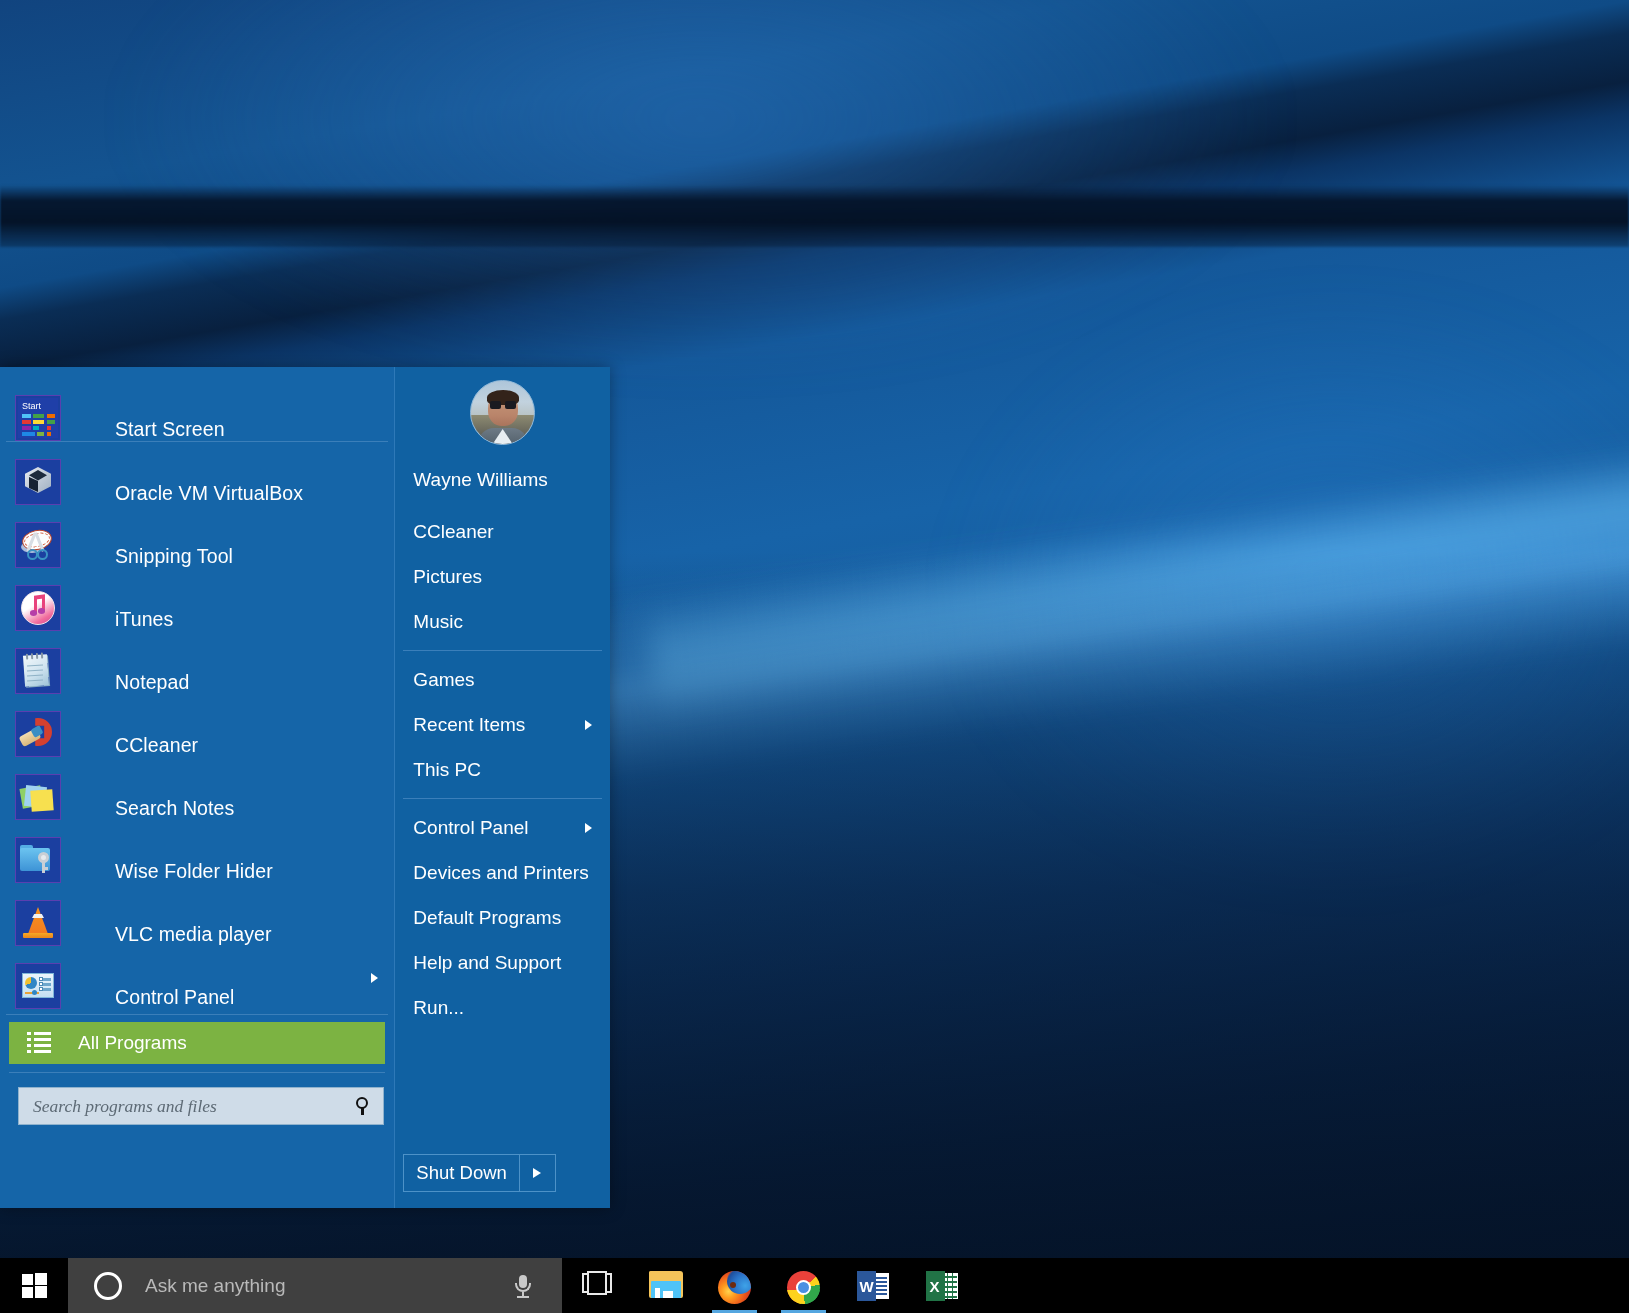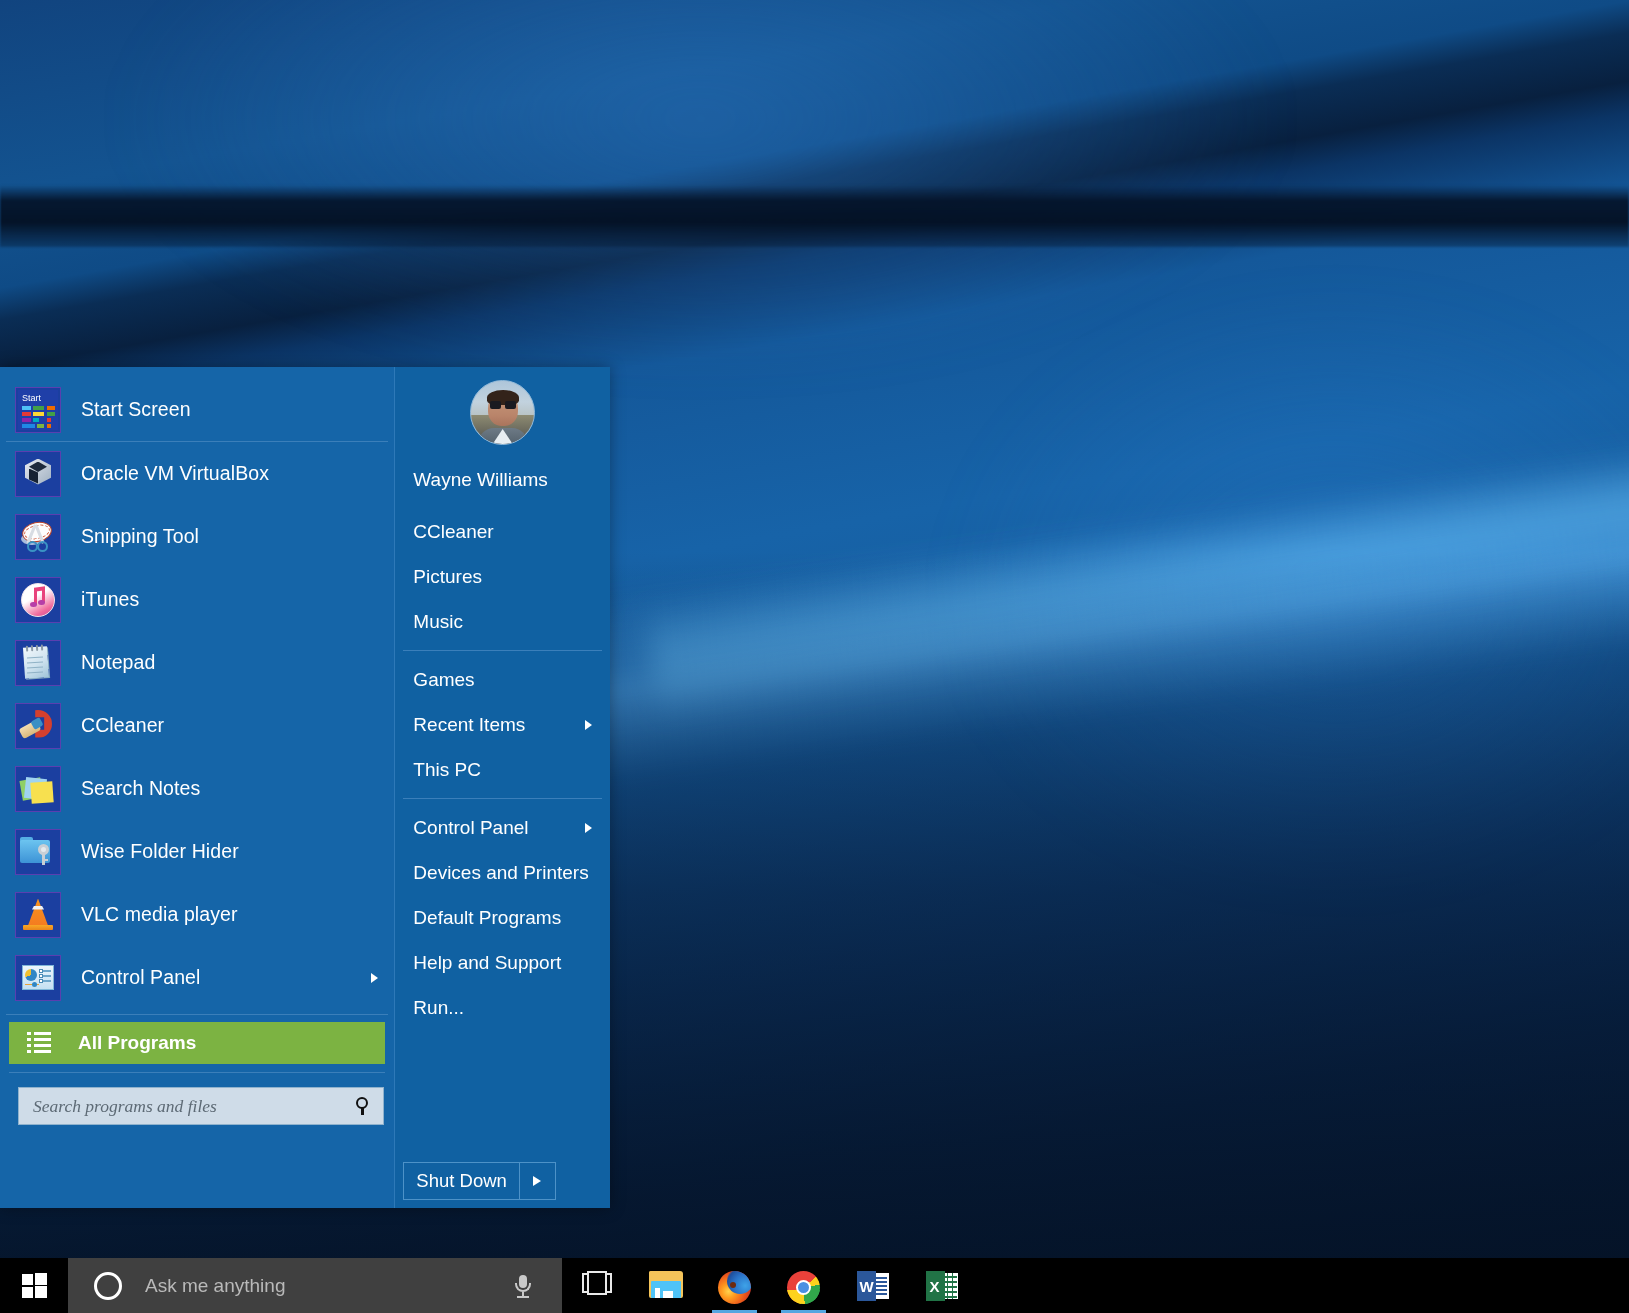--- a/index.html
+++ b/index.html
@@ -71,22 +71,22 @@
   }
   .sm-right{
     width:215px;background:#1061A2;position:relative;
     border-left:1px solid #2e79b8;
     display:flex;flex-direction:column;
   }
 
   
   .prog-list{padding-top:11px;}
   .prog-item{
-    display:flex;align-items:center;height:63px;padding-left:15px;
-    position:relative;cursor:default;
+    display:flex;align-items:flex-end;height:63px;padding-left:15px;
+    position:relative;cursor:default;gap:34px;
   }
   .prog-item .pi-ico{
     width:46px;height:46px;flex:0 0 46px;position:relative;
     display:flex;align-items:center;justify-content:center;
     background:#1b3fa0;border:1px solid #5a3fb0;box-sizing:border-box;
   }
   .prog-item .pi-label{
     margin-left:20px;color:#fff;font-size:19.5px;letter-spacing:.1px;
     white-space:nowrap;
   }
@@ -99,21 +99,21 @@
 
   
   .all-programs{
     margin:7px 9px 0 9px;height:42px;background:#7CB342;
     display:flex;align-items:center;padding-left:12px;cursor:default;
   }
   .ap-icon{width:26px;height:22px;position:relative;flex:0 0 26px;margin-left:6px;}
   .ap-icon i{position:absolute;left:0;height:3px;background:#fff;}
   .ap-icon i.d{width:4px;left:0;}
   .ap-icon i.l{width:17px;left:7px;}
-  .ap-label{margin-left:25px;color:#fff;font-size:19px;font-weight:bold;}
+  .ap-label{margin-left:25px;color:#fff;font-size:19px;}
 
   .left-bottom-sep{height:1px;background:#3b7fba;margin:8px 9px 0 9px;}
 
   .search-wrap{padding:14px 10px 0 18px;}
   .search-box{
     height:38px;background:#CFDCE8;border:1px solid #8fb2cd;
     display:flex;align-items:center;box-sizing:border-box;
     padding:0 10px 0 12px;width:366px;
   }
   .search-box input{
@@ -165,21 +165,21 @@
   }
   .rp-item.username{height:58px;font-size:19px;}
   .rp-arrow{
     position:absolute;right:18px;top:50%;transform:translateY(-50%);
     width:0;height:0;border-left:7px solid #ffffff;
     border-top:5px solid transparent;border-bottom:5px solid transparent;
   }
   .rp-sep{height:1px;background:#3b7fba;margin:6px 8px 6px 8px;}
 
   .shutdown-row{
-    position:absolute;left:8px;bottom:8px;display:flex;align-items:stretch;
+    position:absolute;left:8px;bottom:16px;display:flex;align-items:stretch;
   }
   .sd-main{
     height:38px;min-width:113px;border:1px solid #4d92c8;box-sizing:border-box;
     display:flex;align-items:center;justify-content:center;
     color:#fff;font-size:18.5px;padding:0 12px;background:transparent;cursor:default;
   }
   .sd-arrow{
     height:38px;width:36px;border:1px solid #4d92c8;border-left:none;box-sizing:border-box;
     display:flex;align-items:center;justify-content:center;background:transparent;cursor:default;
   }

